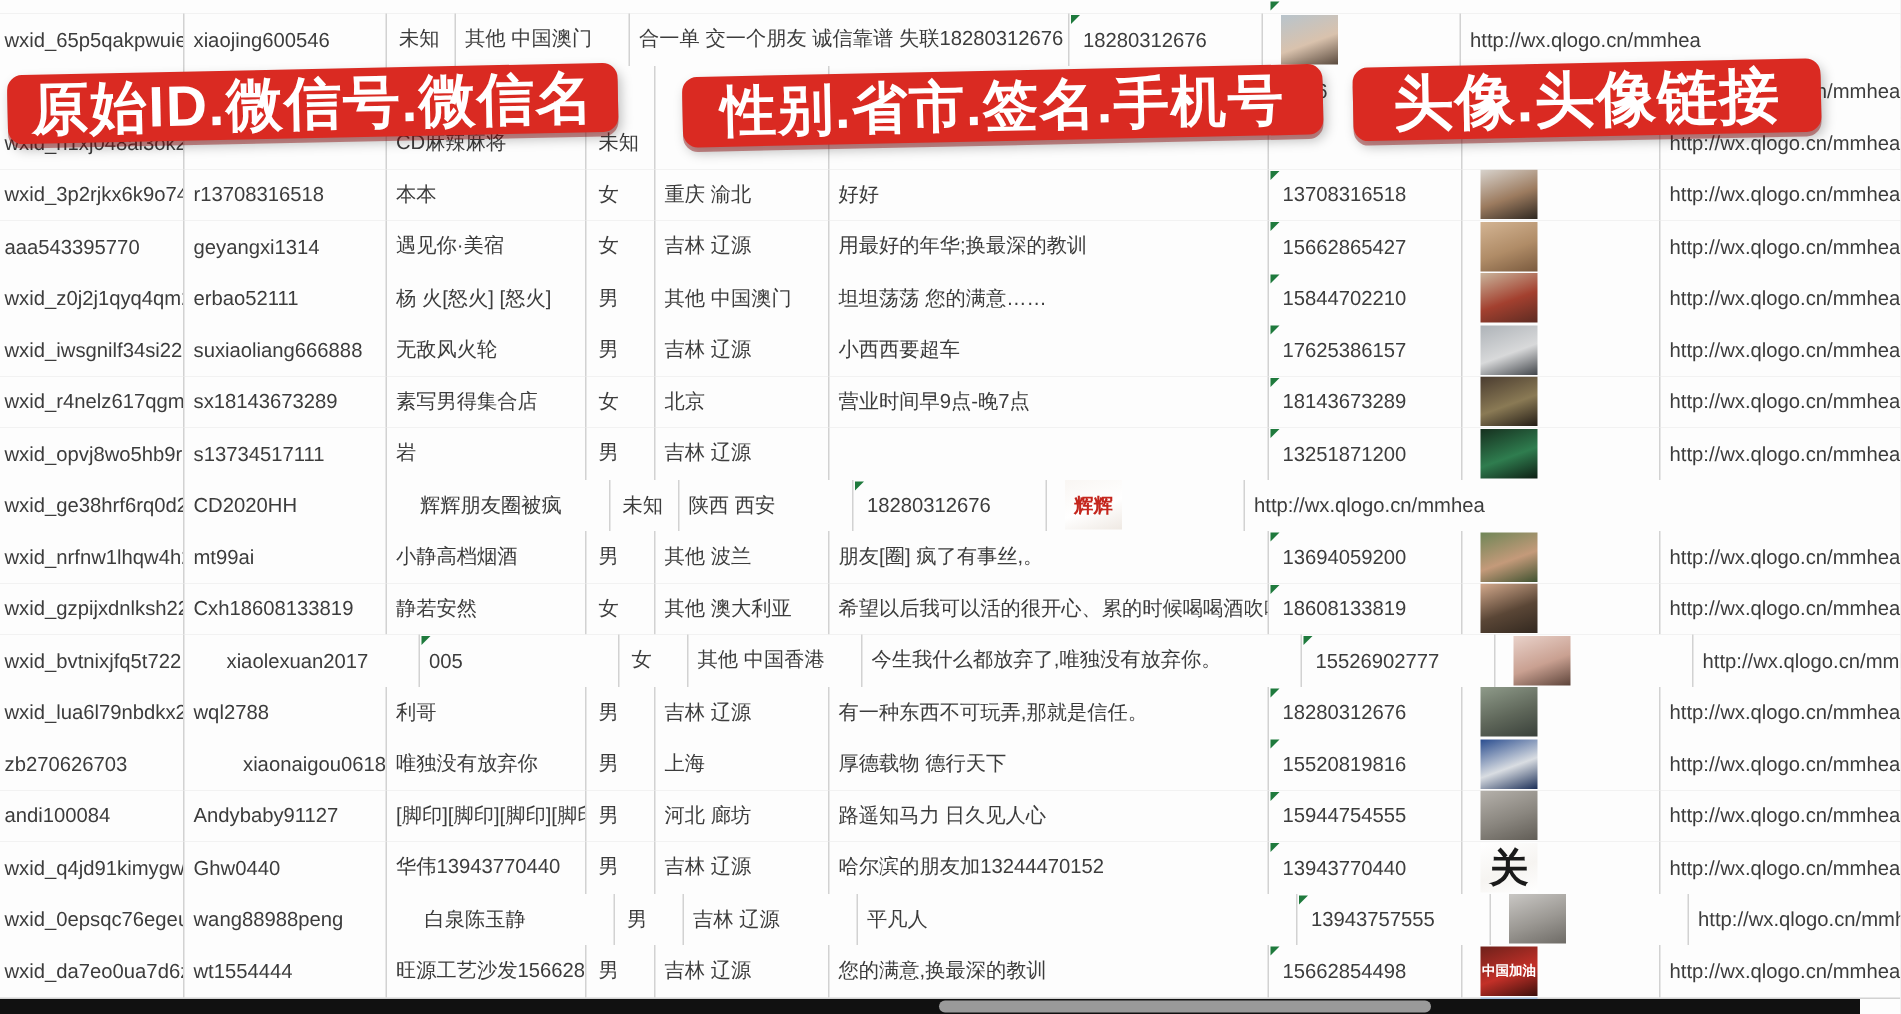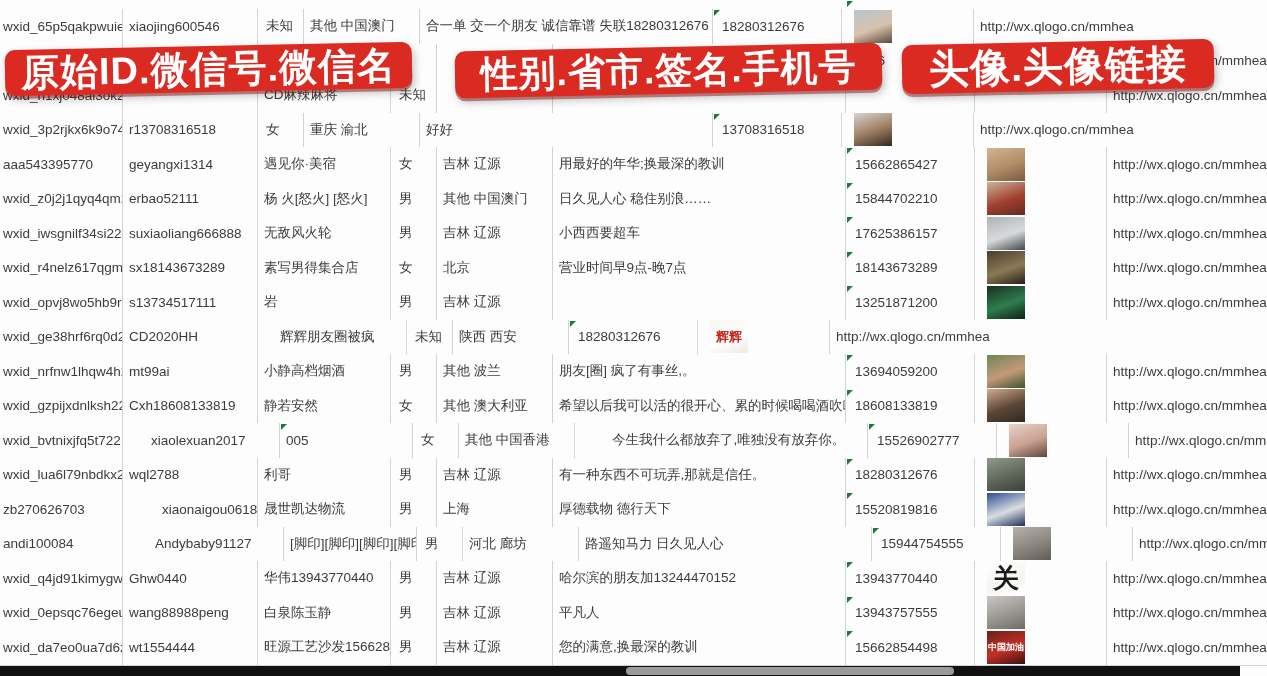--- a/index.html
+++ b/index.html
@@ -116,20 +116,23 @@
           <span style="padding-left: 6px;">http://wx.qlogo.cn/mmhead</span>
         </div>
       </div>
       <div class="row" style="top: 112.5px; height: 34.5px; width: 1267px;">
         <div class="cell" style="width: 123px; flex: 0 0 123px;">
           <span style="padding-left: 3px;">wxid_3p2rjkx6k9o741</span>
         </div>
         <div class="cell" style="width: 135px; flex: 0 0 135px;">
           <span style="padding-left: 6px;">r13708316518</span>
         </div>
+        <div class="cell" style="width: 133px; flex: 0 0 133px;">
+          <span style="padding-left: 6px;">本本</span>
+        </div>
         <div class="cell" style="width: 46px; flex: 0 0 46px;">
           <span style="padding-left: 8px;">女</span>
         </div>
         <div class="cell" style="width: 116px; flex: 0 0 116px;">
           <span style="padding-left: 6px;">重庆 渝北</span>
         </div>
         <div class="cell" style="width: 293px; flex: 0 0 293px;">
           <span style="padding-left: 6px;">好好</span>
         </div>
         <div class="cell" style="width: 129px; flex: 0 0 129px;">
@@ -183,21 +186,21 @@
         <div class="cell" style="width: 133px; flex: 0 0 133px;">
           <span style="padding-left: 6px;">杨 火[怒火] [怒火]</span>
         </div>
         <div class="cell" style="width: 46px; flex: 0 0 46px;">
           <span style="padding-left: 8px;">男</span>
         </div>
         <div class="cell" style="width: 116px; flex: 0 0 116px;">
           <span style="padding-left: 6px;">其他 中国澳门</span>
         </div>
         <div class="cell" style="width: 293px; flex: 0 0 293px;">
-          <span style="padding-left: 6px;">日久见人心 稳住别浪……</span>
+          <span style="padding-left: 6px;">坦坦荡荡 您的满意……</span>
         </div>
         <div class="cell" style="width: 129px; flex: 0 0 129px;">
           <span style="padding-left: 9px;">15844702210</span>
           <span class="tri" style="border-top-color: rgb(31, 122, 61);"></span>
         </div>
         <div class="cell" style="width: 132px; flex: 0 0 132px;">
           <div class="avatar" style="background: linear-gradient(160deg, rgb(201, 180, 155) 0%, rgb(163, 64, 47) 55%, rgb(93, 43, 34) 100%);"></div>
         </div>
         <div class="cell" style="width: 160px; flex: 0 0 160px;">
           <span style="padding-left: 6px;">http://wx.qlogo.cn/mmhead</span>
@@ -393,21 +396,21 @@
           <span style="padding-left: 6px;">005</span>
           <span class="tri" style="border-top-color: rgb(31, 122, 61);"></span>
         </div>
         <div class="cell" style="width: 46px; flex: 0 0 46px;">
           <span style="padding-left: 8px;">女</span>
         </div>
         <div class="cell" style="width: 116px; flex: 0 0 116px;">
           <span style="padding-left: 6px;">其他 中国香港</span>
         </div>
         <div class="cell" style="width: 293px; flex: 0 0 293px;">
-          <span style="padding-left: 6px; margin-left: 31px;">今生我什么都放弃了,唯独没有放弃你。</span>
+          <span style="padding-left: 6px;">今生我什么都放弃了,唯独没有放弃你。</span>
         </div>
         <div class="cell" style="width: 129px; flex: 0 0 129px;">
           <span style="padding-left: 9px;">15526902777</span>
           <span class="tri" style="border-top-color: rgb(31, 122, 61);"></span>
         </div>
         <div class="cell" style="width: 132px; flex: 0 0 132px;">
           <div class="avatar" style="background: linear-gradient(160deg, rgb(233, 210, 202) 0%, rgb(201, 160, 145) 55%, rgb(93, 68, 58) 100%);"></div>
         </div>
         <div class="cell" style="width: 160px; flex: 0 0 160px;">
           <span style="padding-left: 6px;">http://wx.qlogo.cn/mmhead</span>
@@ -444,21 +447,21 @@
         </div>
       </div>
       <div class="row" style="top: 492px; height: 34.5px; width: 1267px;">
         <div class="cell" style="width: 123px; flex: 0 0 123px;">
           <span style="padding-left: 3px;">zb270626703</span>
         </div>
         <div class="cell" style="width: 135px; flex: 0 0 135px;">
           <span style="padding-left: 6px; margin-left: 33px;">xiaonaigou061827</span>
         </div>
         <div class="cell" style="width: 133px; flex: 0 0 133px;">
-          <span style="padding-left: 6px;">晟世凯达物流</span>
+          <span style="padding-left: 6px;">唯独没有放弃你</span>
         </div>
         <div class="cell" style="width: 46px; flex: 0 0 46px;">
           <span style="padding-left: 8px;">男</span>
         </div>
         <div class="cell" style="width: 116px; flex: 0 0 116px;">
           <span style="padding-left: 6px;">上海</span>
         </div>
         <div class="cell" style="width: 293px; flex: 0 0 293px;">
           <span style="padding-left: 6px;">厚德载物 德行天下</span>
         </div>
@@ -470,21 +473,21 @@
           <div class="avatar" style="background: linear-gradient(160deg, rgb(42, 77, 143) 0%, rgb(217, 221, 226) 55%, rgb(27, 47, 87) 100%);"></div>
         </div>
         <div class="cell" style="width: 160px; flex: 0 0 160px;">
           <span style="padding-left: 6px;">http://wx.qlogo.cn/mmhead</span>
         </div>
       </div>
       <div class="row" style="top: 526.5px; height: 34.5px; width: 1267px;">
         <div class="cell" style="width: 123px; flex: 0 0 123px;">
           <span style="padding-left: 3px;">andi100084</span>
         </div>
-        <div class="cell" style="width: 135px; flex: 0 0 135px; margin-left: 26px;">
+        <div class="cell" style="width: 135px; flex: 0 0 135px;">
           <span style="padding-left: 6px;">Andybaby91127</span>
         </div>
         <div class="cell" style="width: 133px; flex: 0 0 133px;">
           <span style="padding-left: 6px;">[脚印][脚印][脚印][脚印</span>
         </div>
         <div class="cell" style="width: 46px; flex: 0 0 46px;">
           <span style="padding-left: 8px;">男</span>
         </div>
         <div class="cell" style="width: 116px; flex: 0 0 116px;">
           <span style="padding-left: 6px;">河北 廊坊</span>
@@ -535,21 +538,21 @@
           <span style="padding-left: 6px;">http://wx.qlogo.cn/mmhead</span>
         </div>
       </div>
       <div class="row" style="top: 595.5px; height: 34.5px; width: 1267px;">
         <div class="cell" style="width: 123px; flex: 0 0 123px;">
           <span style="padding-left: 3px;">wxid_0epsqc76egeu22</span>
         </div>
         <div class="cell" style="width: 135px; flex: 0 0 135px;">
           <span style="padding-left: 6px;">wang88988peng</span>
         </div>
-        <div class="cell" style="width: 133px; flex: 0 0 133px;">
+        <div class="cell" style="width: 133px; flex: 0 0 133px; margin-left: 19px;">
           <span style="padding-left: 6px;">白泉陈玉静</span>
         </div>
         <div class="cell" style="width: 46px; flex: 0 0 46px;">
           <span style="padding-left: 8px;">男</span>
         </div>
         <div class="cell" style="width: 116px; flex: 0 0 116px;">
           <span style="padding-left: 6px;">吉林 辽源</span>
         </div>
         <div class="cell" style="width: 293px; flex: 0 0 293px;">
           <span style="padding-left: 6px;">平凡人</span>

